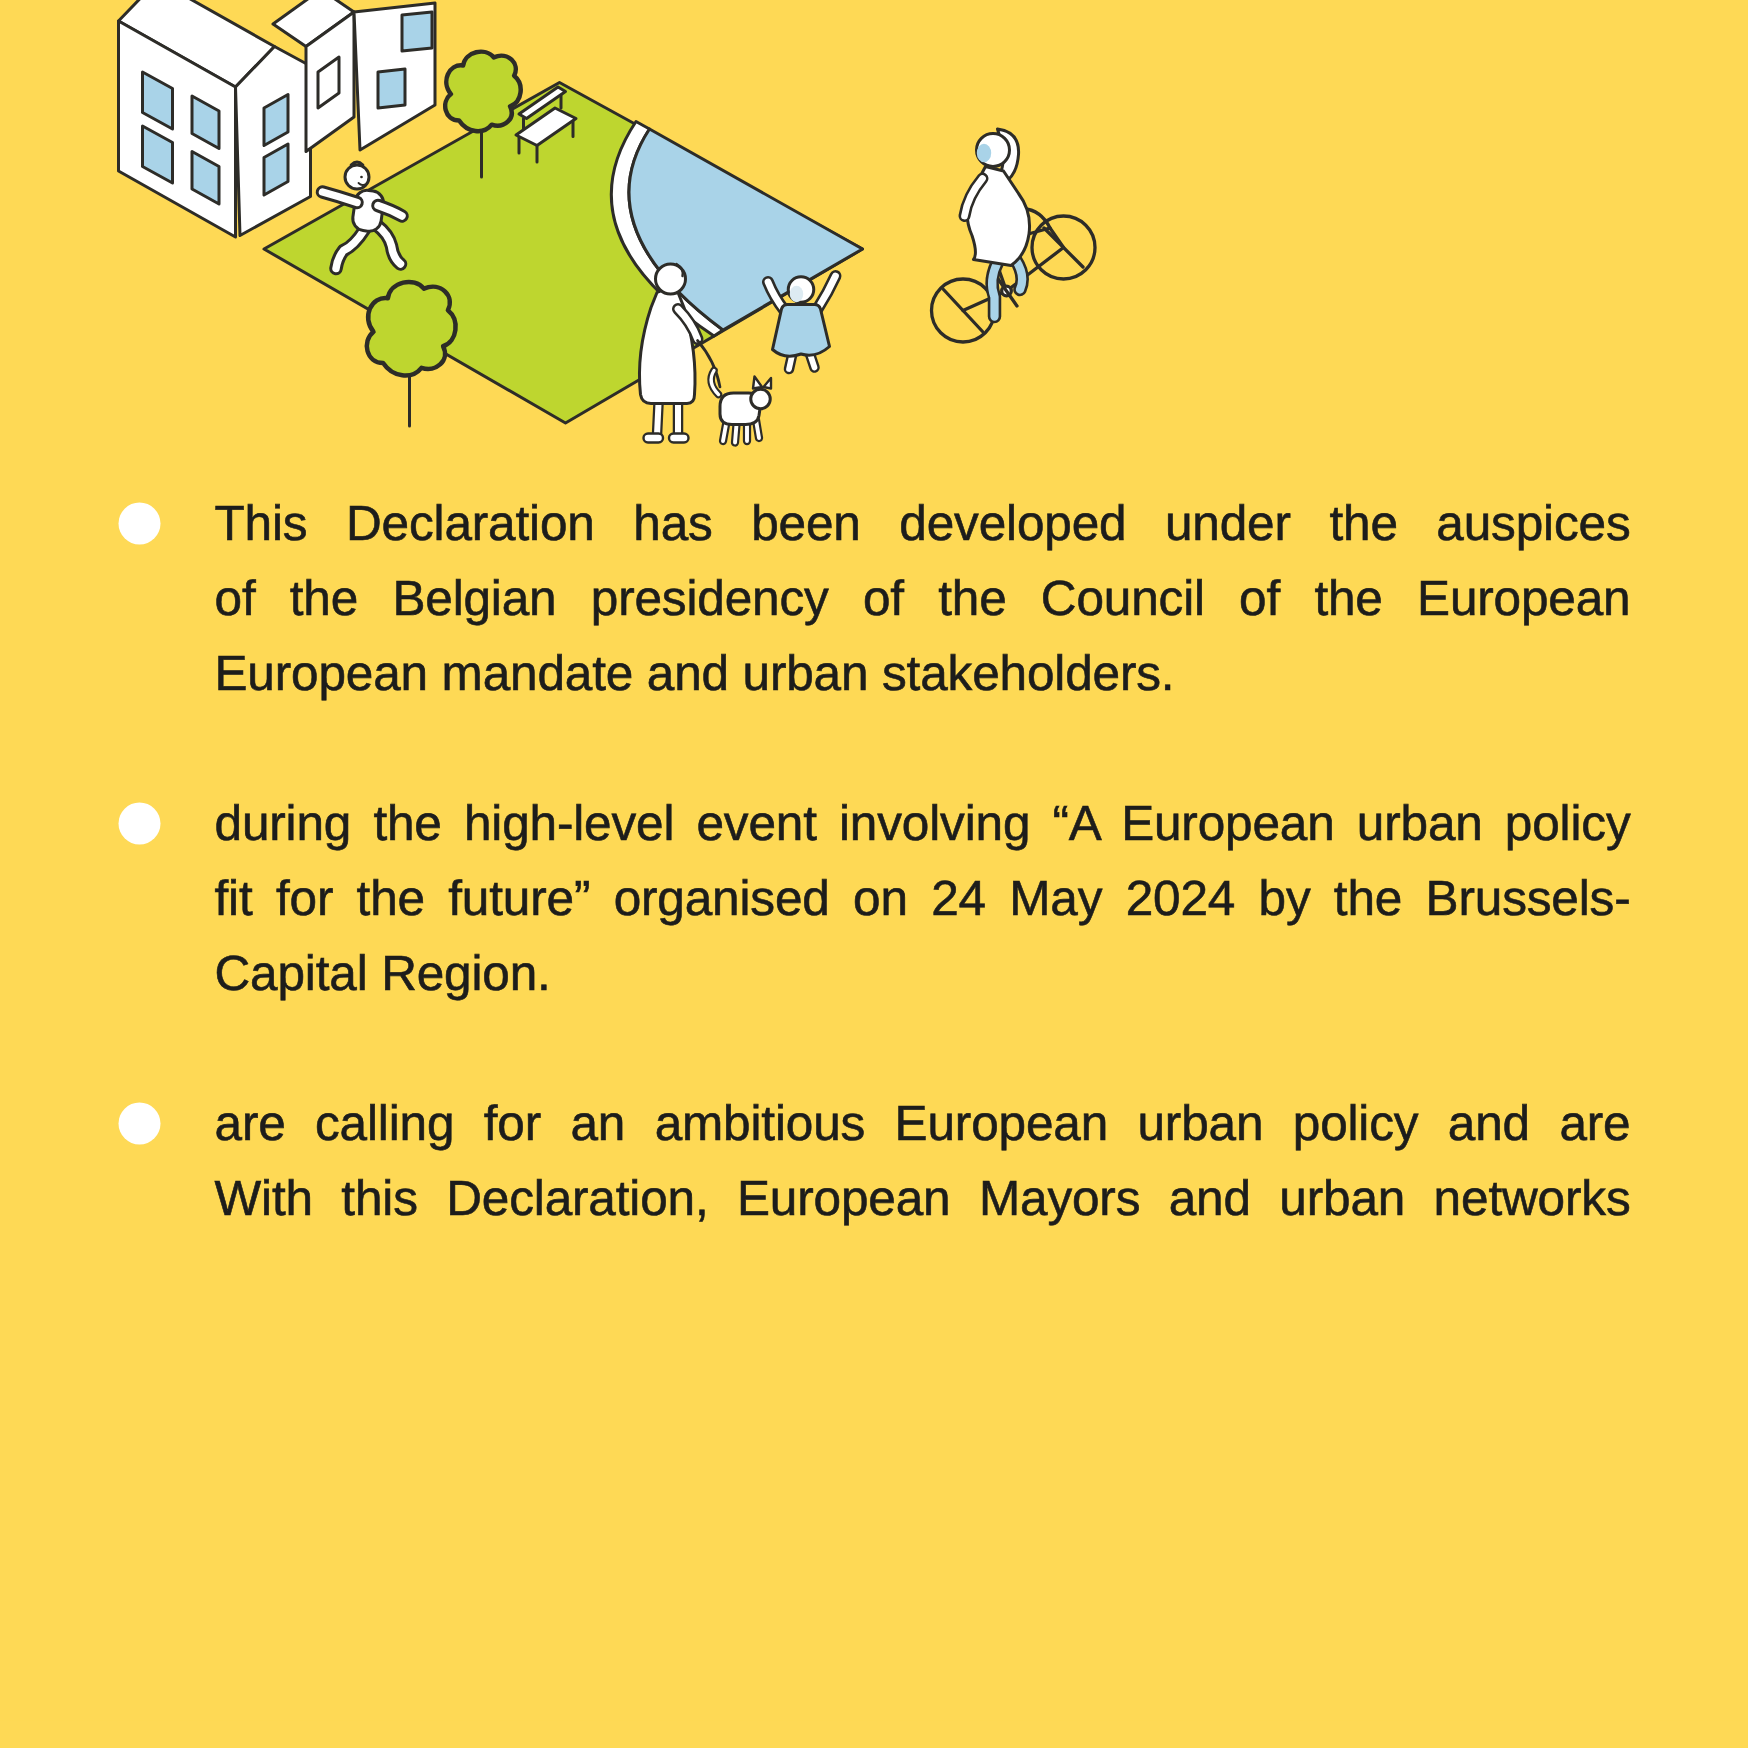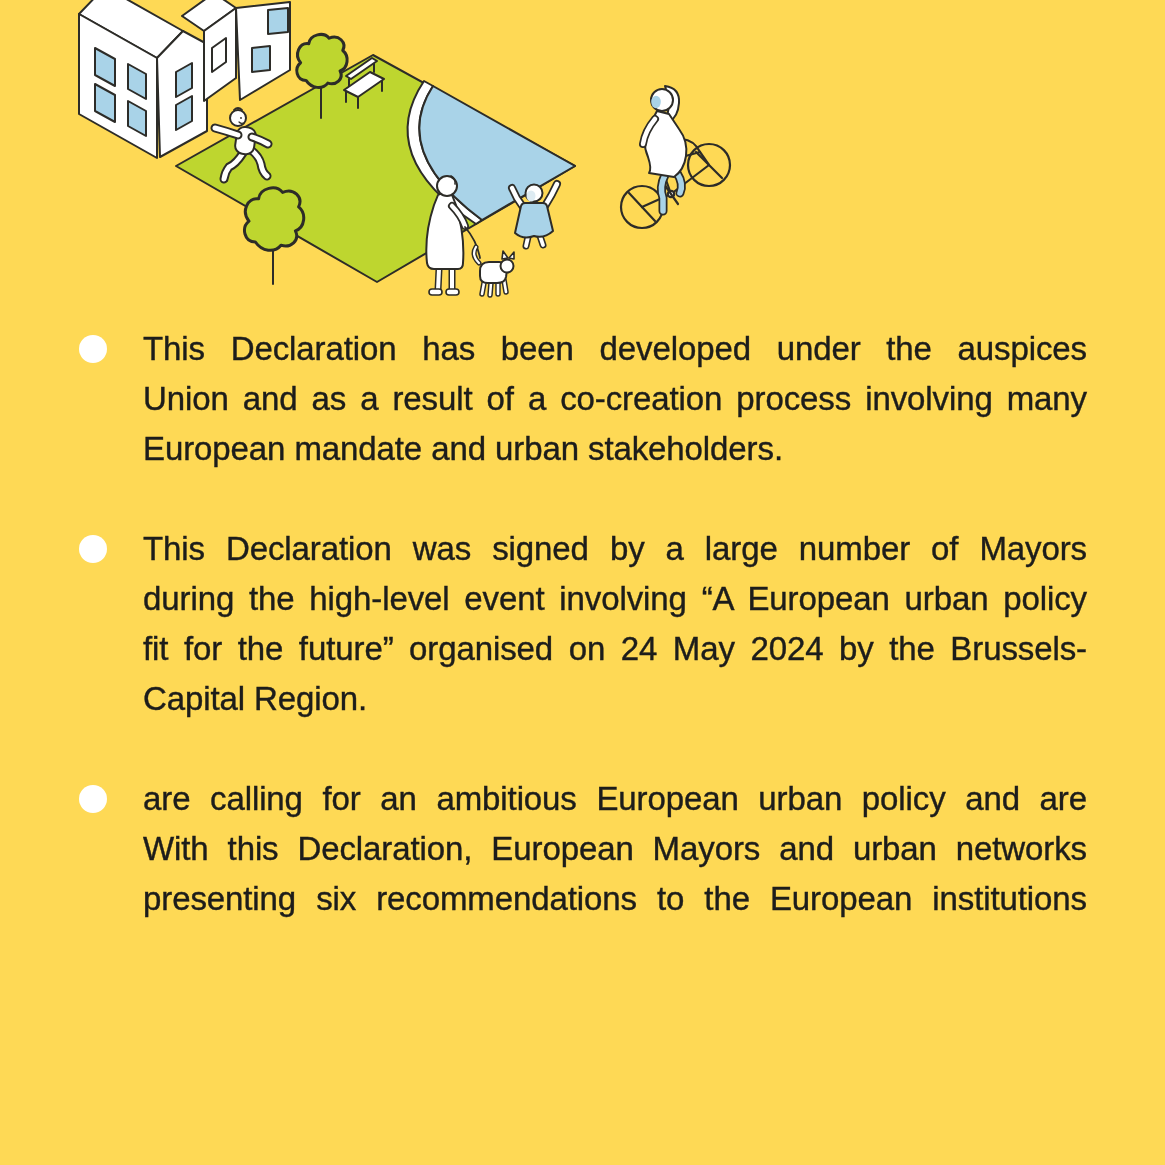--- a/index.html
+++ b/index.html
@@ -155,38 +155,36 @@
       </g>
     </g>
   </svg>
 
   <div class="bullets">
 
     <div class="bullet-row">
       <div class="dot"></div>
       <div class="btext">
         <span class="line">This Declaration has been developed under the auspices</span>
-        <span class="line">Union and as a result of a co-creation process involving many</span>
+        <span class="line">of the Belgian presidency of the Council of the European</span>
         <span class="line last">European mandate and urban stakeholders.</span>
       </div>
     </div>
 
     <div class="bullet-row">
       <div class="dot"></div>
       <div class="btext">
-        <span class="line">This Declaration was signed by a large number of Mayors</span>
         <span class="line">during the high-level event involving “A European urban policy</span>
         <span class="line">fit for the future” organised on 24 May 2024 by the Brussels-</span>
         <span class="line last">Capital Region.</span>
       </div>
     </div>
 
     <div class="bullet-row">
       <div class="dot"></div>
       <div class="btext">
         <span class="line">are calling for an ambitious European urban policy and are</span>
         <span class="line">With this Declaration, European Mayors and urban networks</span>
-        <span class="line">presenting six recommendations to the European institutions</span>
       </div>
     </div>
 
   </div>
 </div>
 
 </body></html>

